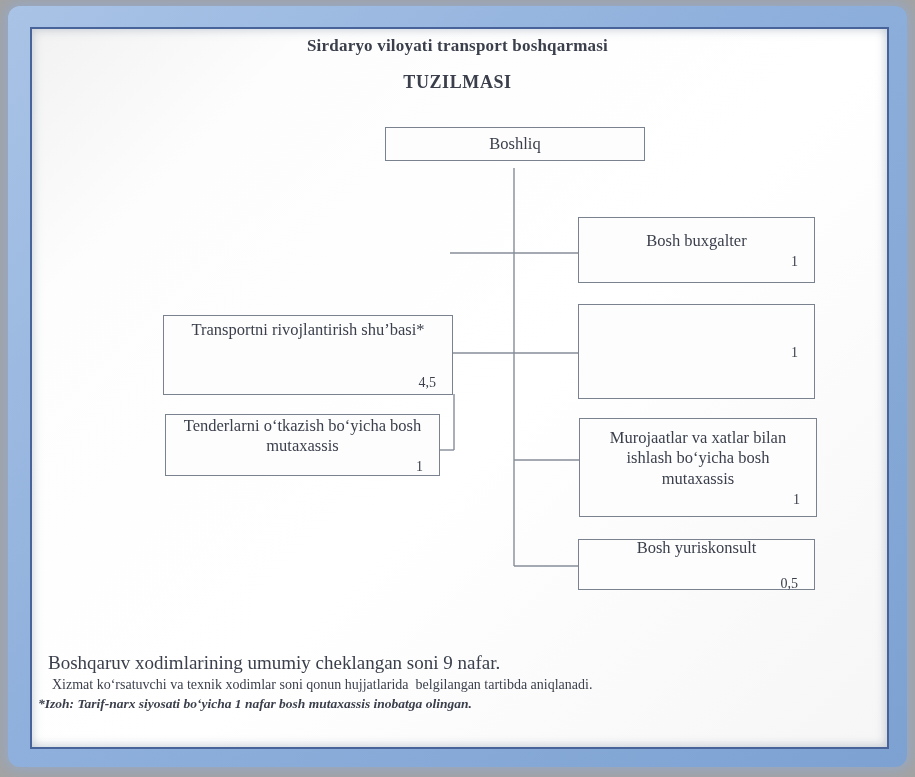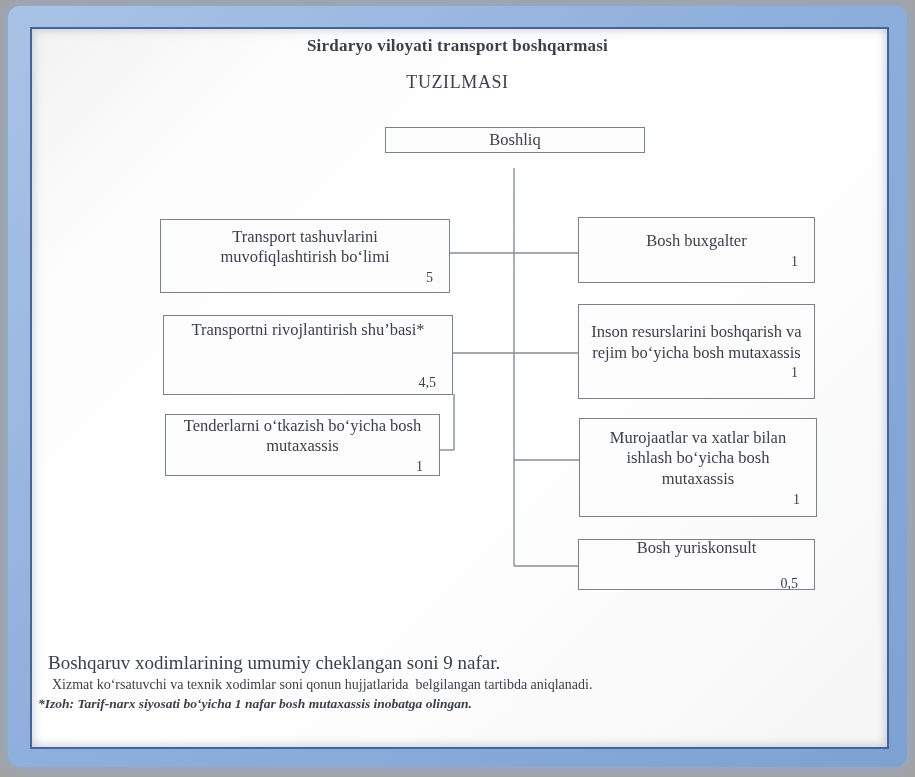--- a/index.html
+++ b/index.html
@@ -17,38 +17,38 @@
   
   .panel{
     position:absolute;left:30px;top:27px;width:855px;height:718px;
     background:linear-gradient(135deg,#f2f2f2 0%,#fdfdfd 18%,#ffffff 55%,#f6f6f6 100%);
     border:2px solid #47639a;
     box-shadow:inset 3px 3px 9px rgba(120,135,160,.22), inset -3px -3px 9px rgba(120,135,160,.28);
   }
 
   .titles{position:absolute;left:30px;top:36px;width:855px;text-align:center;color:#3a3f4b;}
   .titles h1{margin:0;font-size:17px;font-weight:bold;letter-spacing:.2px;}
-  .titles h2{margin:16px 0 0 0;font-size:18px;font-weight:normal;letter-spacing:.6px;}
+  .titles h2{margin:16px 0 0 0;font-size:18px;font-weight:bold;letter-spacing:.6px;}
 
   svg.connectors{position:absolute;left:0;top:0;width:915px;height:777px;pointer-events:none;}
   svg.connectors line{stroke:#868c98;stroke-width:1.4;}
 
   .node{
     position:absolute;
     border:1.4px solid #7a828f;
     background:#fdfdfd;
     display:flex;flex-direction:column;justify-content:center;
     text-align:center;color:#3a3f4b;
     font-size:16.5px;line-height:1.25;
     box-sizing:border-box;
   }
   .node .lbl{padding:0 12px;}
   .node .num{text-align:right;padding-right:16px;font-size:14px;line-height:1.1;margin-top:2px;}
 
-  .n-root{left:385px;top:127px;width:260px;height:26px;}
+  .n-root{left:385px;top:127px;width:260px;height:34px;}
   .n-l1{left:160px;top:219px;width:290px;height:74px;}
   .n-l2{left:163px;top:315px;width:290px;height:80px;gap:32px;}
   .n-l3{left:165px;top:414px;width:275px;height:62px;}
   .n-r1{left:578px;top:217px;width:237px;height:66px;}
   .n-r2{left:578px;top:304px;width:237px;height:95px;}
   .n-r3{left:579px;top:418px;width:238px;height:99px;}
   .n-r4{left:578px;top:539px;width:237px;height:51px;gap:15px;}
 
   .footer{position:absolute;left:38px;top:652px;width:830px;color:#3a3f4b;}
   .footer p{margin:0;white-space:pre-wrap;}
@@ -81,42 +81,37 @@
 
     <line x1="514" y1="460" x2="579" y2="460"></line>
 
     <line x1="514" y1="566" x2="578" y2="566"></line>
   </svg>
 
   <div class="node n-root">
     <div class="lbl">Boshliq</div>
   </div>
 
-  <div class="node n-l1">
-    <div class="lbl">Transport tashuvlarini muvofiqlashtirish bo‘limi</div>
-    <div class="num">5</div>
-  </div>
 
   <div class="node n-l2">
     <div class="lbl">Transportni rivojlantirish shu’basi*</div>
     <div class="num">4,5</div>
   </div>
 
   <div class="node n-l3">
     <div class="lbl">Tenderlarni o‘tkazish bo‘yicha bosh mutaxassis</div>
     <div class="num">1</div>
   </div>
 
   <div class="node n-r1">
     <div class="lbl">Bosh buxgalter</div>
     <div class="num">1</div>
   </div>
 
   <div class="node n-r2">
-    <div class="lbl">Inson resurslarini boshqarish va rejim bo‘yicha bosh mutaxassis</div>
     <div class="num">1</div>
   </div>
 
   <div class="node n-r3">
     <div class="lbl">Murojaatlar va xatlar bilan ishlash bo‘yicha bosh mutaxassis</div>
     <div class="num">1</div>
   </div>
 
   <div class="node n-r4">
     <div class="lbl">Bosh yuriskonsult</div>

